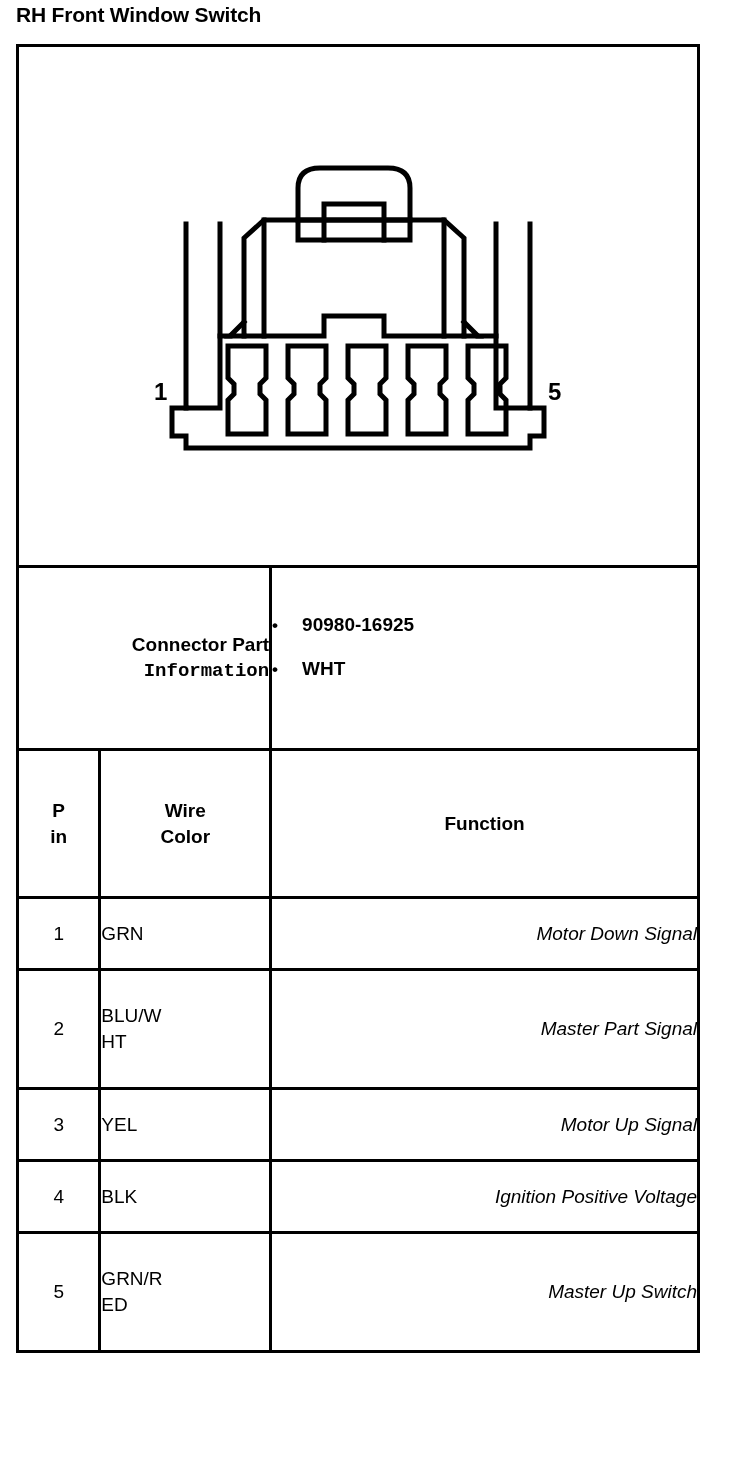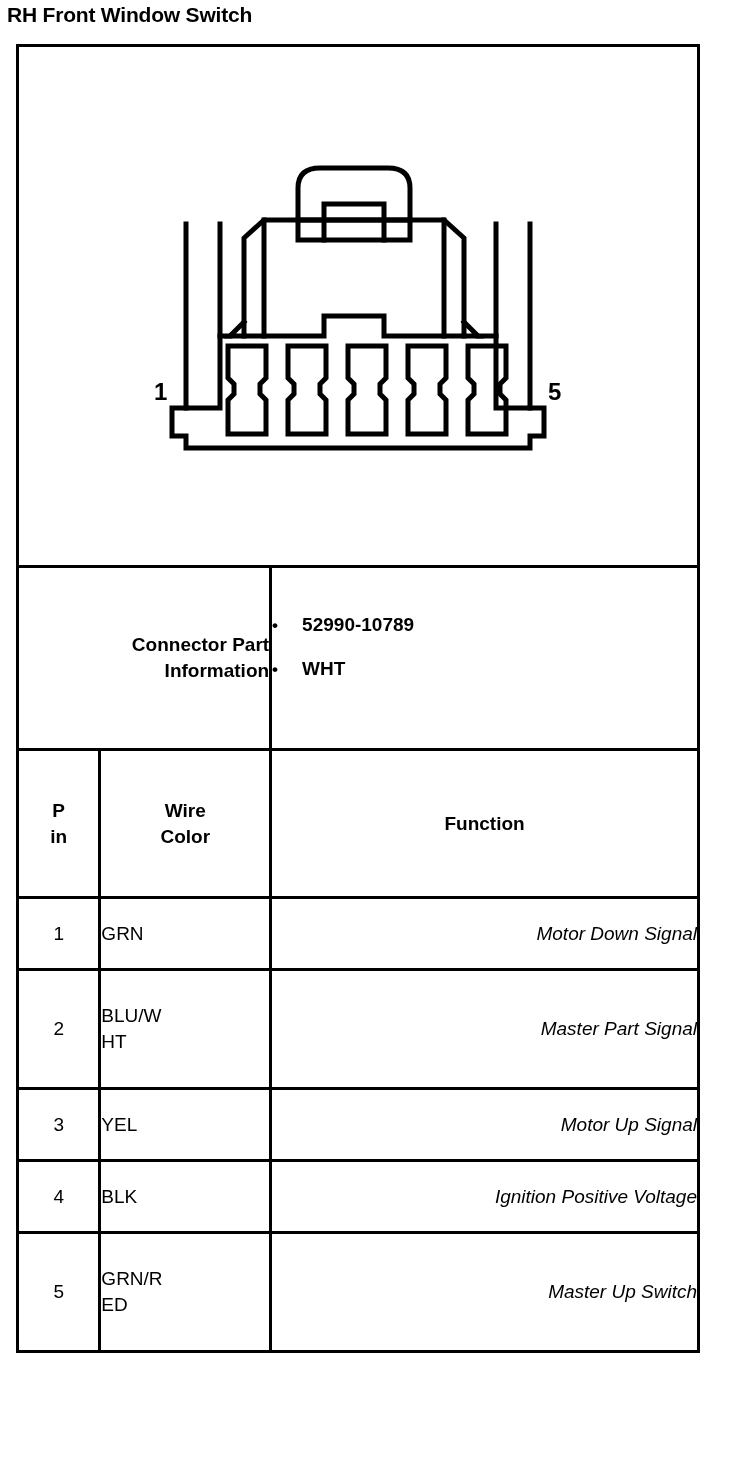--- a/index.html
+++ b/index.html
@@ -15,21 +15,21 @@
     overflow: hidden;
   }
   #page {
     position: relative;
     width: 736px;
     height: 1468px;
   }
   
   #page-title {
     position: absolute;
-    left: 7px;
+    left: 16px;
     top: 2px;
     font-size: 21px;
     font-weight: bold;
     letter-spacing: -0.2px;
     line-height: 26px;
     white-space: nowrap;
   }
   
   #connector-table {
     position: absolute;
@@ -63,21 +63,21 @@
 
   
   #cpi-label-cell {
     height: 180px;
     text-align: right;
     font-weight: bold;
     font-size: 19px;
     line-height: 30px;
     padding: 0 6px;
   }
-  #cpi-label-cell .l2 { padding-left: 28px; }
+  #cpi-label-cell .l2 { padding-left: 28px; font-family: Liberation Mono, monospace; }
   #cpi-values-cell {
     padding: 18px 0 0 20px;
     vertical-align: top;
   }
   .bullet-row {
     display: flex;
     align-items: baseline;
     font-weight: bold;
     font-size: 19px;
     line-height: 22px;
@@ -223,21 +223,21 @@
       </tr>
 
       <tr>
         <td id="cpi-label-cell" colspan="2">
           <div>Connector Part</div>
           <div class="l2">Information</div>
         </td>
         <td id="cpi-values-cell">
           <div class="bullet-row">
             <span class="bullet-dot">•</span>
-            <span>52990-10789</span>
+            <span>90980-16925</span>
           </div>
           <div class="bullet-row">
             <span class="bullet-dot">•</span>
             <span>WHT</span>
           </div>
         </td>
       </tr>
 
       <tr>
         <td class="hdr">

